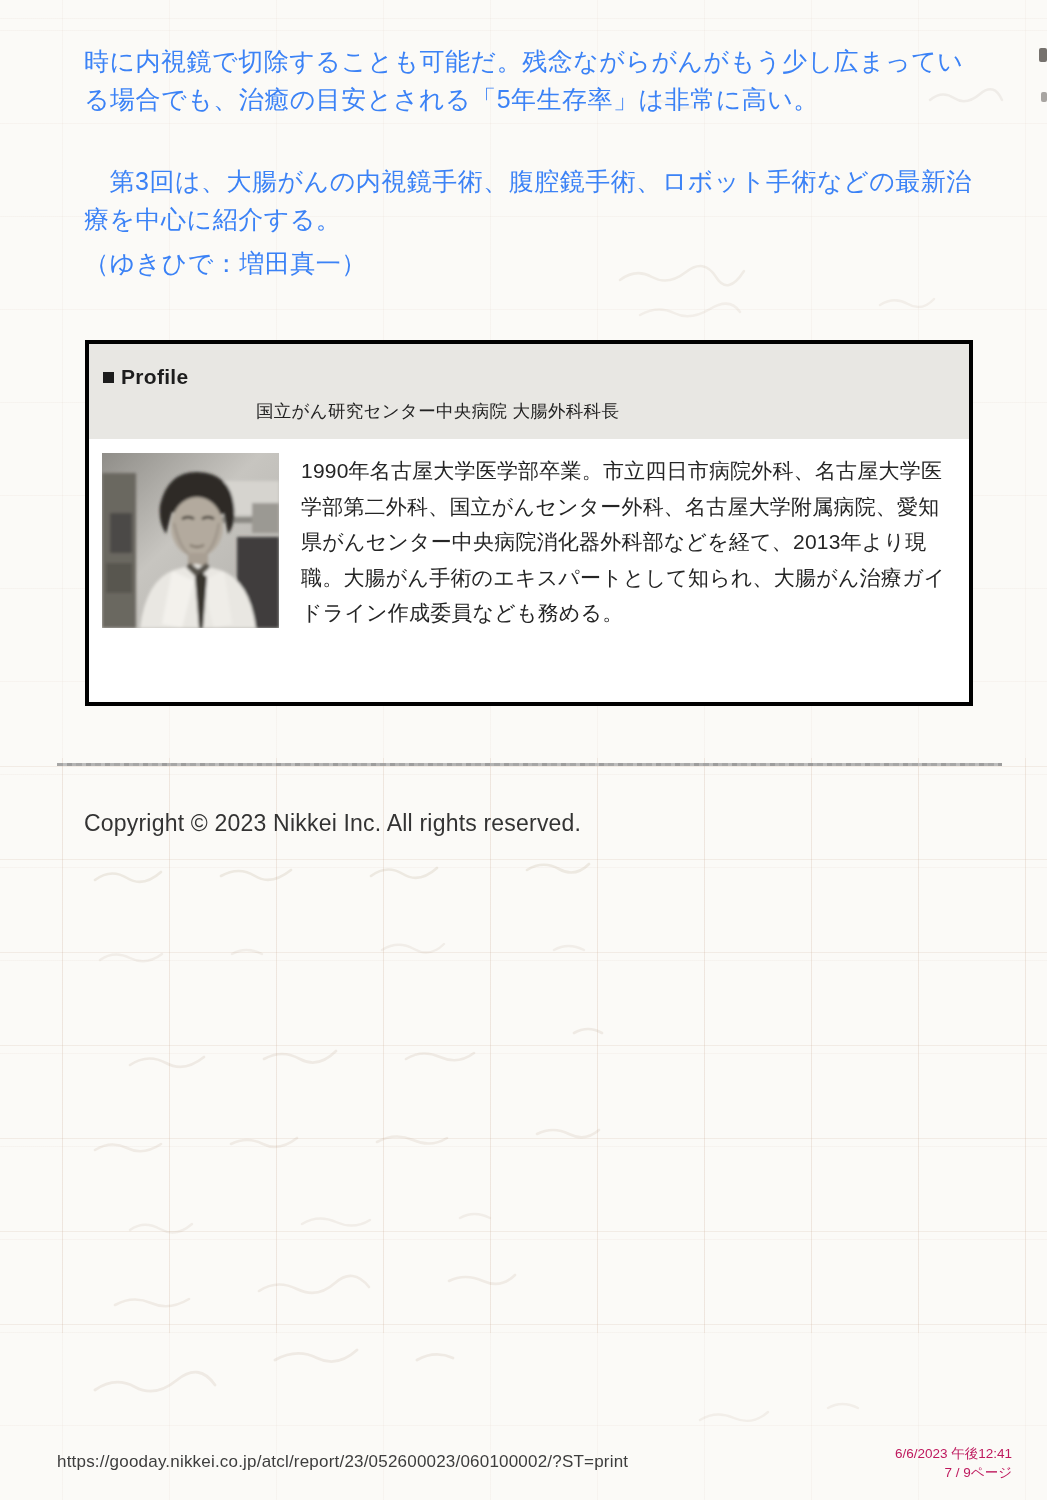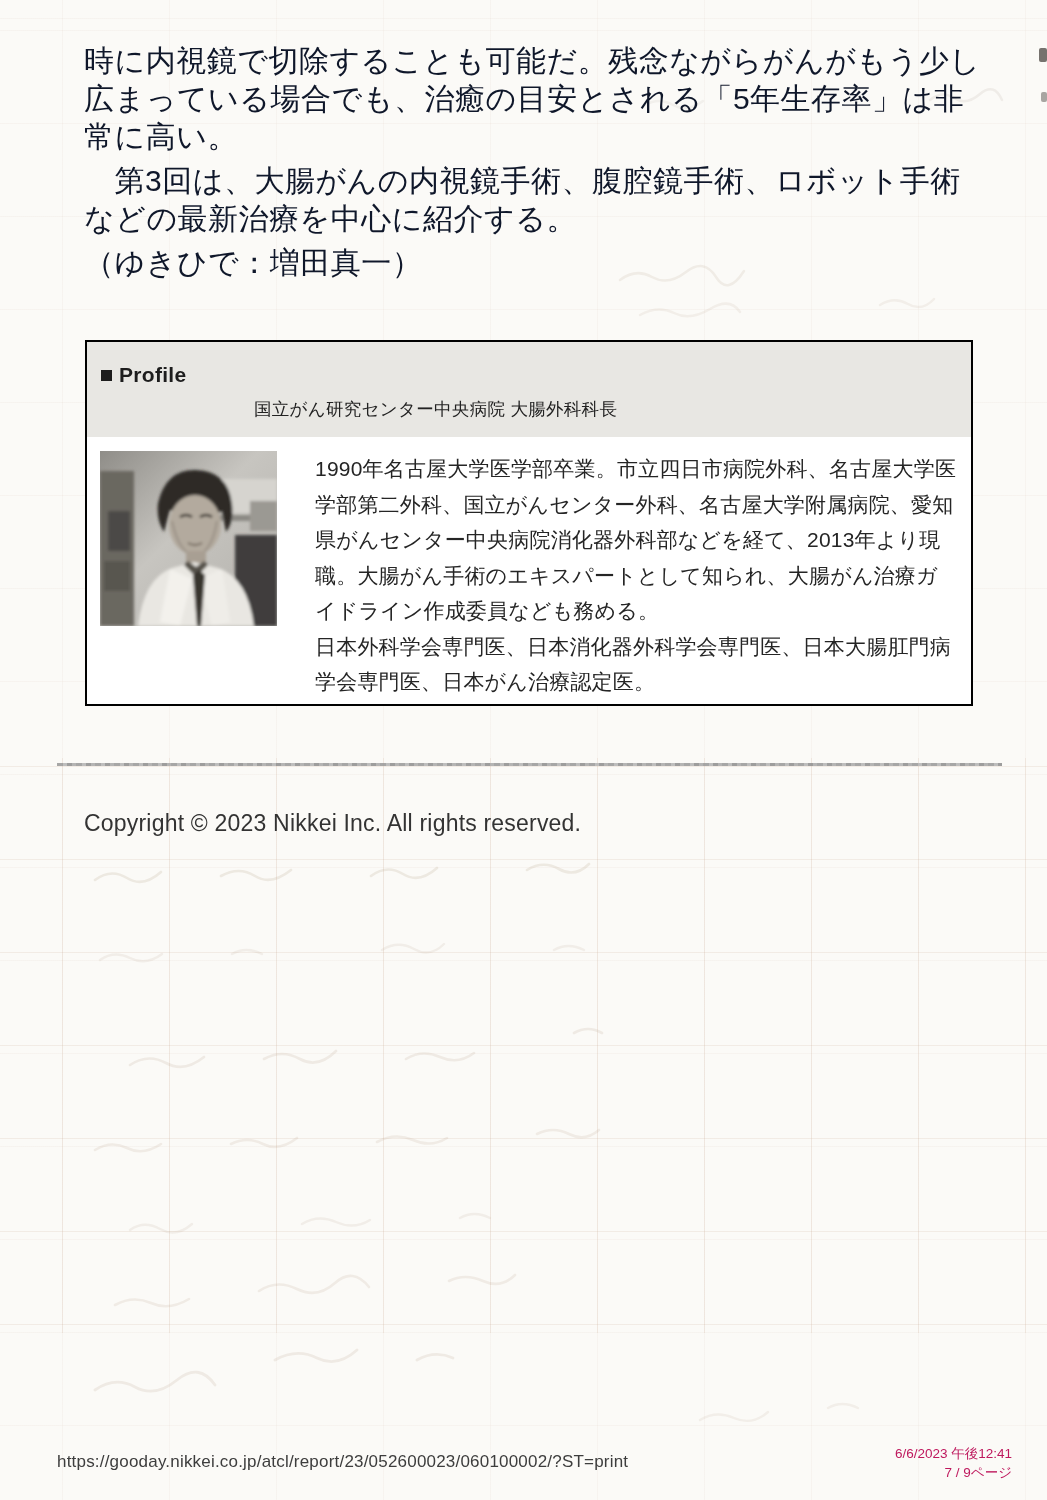--- a/index.html
+++ b/index.html
@@ -33,21 +33,21 @@
     pointer-events:none;
   }
   .bleed-marks{position:absolute;inset:0;pointer-events:none;}
   .p1{position:absolute;left:84px;top:42px;width:902px;}
   .p2{position:absolute;left:84px;top:162px;width:902px;}
   .p3{position:absolute;left:84px;top:244px;width:902px;}
 
   .profile-box{
     position:absolute;left:85px;top:340px;width:888px;height:366px;
     background:#ffffff;
-    border:2px solid #000000;
+    border:4px solid #000000;
     box-sizing:border-box;
   }
   .profile-header{
     position:relative;
     height:95px;
     background:#e8e7e3;
     box-sizing:border-box;
   }
   .profile-label-row{
     position:absolute;left:14px;top:21px;
@@ -70,21 +70,21 @@
   .profile-body{
     display:flex;
     padding:14px 12px 0 13px;
     box-sizing:border-box;
   }
   .photo{
     width:177px;height:175px;flex:0 0 auto;
     overflow:hidden;
   }
   .bio-col{
-    margin-left:38px;width:660px;
+    margin-left:22px;width:660px;
   }
   .bio-col p{
     margin:0;font-size:21px;line-height:35.5px;color:#252525;letter-spacing:.2px;
   }
 
   .divider{
     position:absolute;left:57px;top:763px;width:945px;height:3px;
     background:repeating-linear-gradient(90deg,#989898 0 6px,#b3b3b3 6px 10px,#8d8d8d 10px 15px,#a8a8a8 15px 19px);
     opacity:.85;
   }
@@ -132,21 +132,21 @@
       <path d="M700 1420 q16 -10 34 -2 t34 -6 m60 -4 q14 -8 30 0" stroke="#b49a82" stroke-width="2.4" opacity=".12"></path>
     </g>
   </svg>
 
   <div class="edge-speck" style="right:0;top:48px;width:8px;height:14px;"></div>
   <div class="edge-speck" style="right:0;top:92px;width:6px;height:10px;opacity:.5;"></div>
 
   <p class="p1">時に内視鏡で切除することも可能だ。残念ながらがんがもう少し広まっている場合でも、治癒の目安とされる「5年生存率」は非常に高い。</p>
   <p class="p2">　第3回は、大腸がんの内視鏡手術、腹腔鏡手術、ロボット手術などの最新治療を中心に紹介する。</p>
   <p class="p3">（ゆきひで：増田真一）</p>
-  <style>.p1,.p2,.p3{font-size:30px;line-height:38px;letter-spacing:.5px;margin:0;color:#0f172a;}</style>
+  <style>.p1,.p2,.p3{font-size:25px;line-height:38px;letter-spacing:.5px;margin:0;color:#3b82f6;}</style>
 
   <div class="profile-box">
     <div class="profile-header">
       <div class="profile-label-row">
         <span class="bullet"></span>
         <span class="profile-label">Profile</span>
       </div>
       <div class="profile-affil">国立がん研究センター中央病院 大腸外科科長</div>
     </div>
     <div class="profile-body">
@@ -186,21 +186,20 @@
             <path d="M70 118 l22 10 l-12 47 l-20 -4z" fill="#f3f1ec"></path>
             <path d="M122 118 l-22 10 l12 47 l18 -4z" fill="#efede8"></path>
 
             <path d="M84 114 l12 12 l12 -12 l-4 -4 l-8 6 l-8 -6z" fill="#56524c"></path>
             <path d="M93 124 l6 -5 l6 5 l-4 51 l-4 0z" fill="#39352f"></path>
           </g>
         </svg>
       </div>
       <div class="bio-col">
         <p>1990年名古屋大学医学部卒業。市立四日市病院外科、名古屋大学医学部第二外科、国立がんセンター外科、名古屋大学附属病院、愛知県がんセンター中央病院消化器外科部などを経て、2013年より現職。大腸がん手術のエキスパートとして知られ、大腸がん治療ガイドライン作成委員なども務める。</p>
-        <p>日本外科学会専門医、日本消化器外科学会専門医、日本大腸肛門病学会専門医、日本がん治療認定医。</p>
       </div>
     </div>
   </div>
 
   <div class="divider"></div>
 
   <p class="copyright">Copyright © 2023 Nikkei Inc. All rights reserved.</p>
 
   <div class="footer-url">https://gooday.nikkei.co.jp/atcl/report/23/052600023/060100002/?ST=print</div>
   <div class="footer-right">

